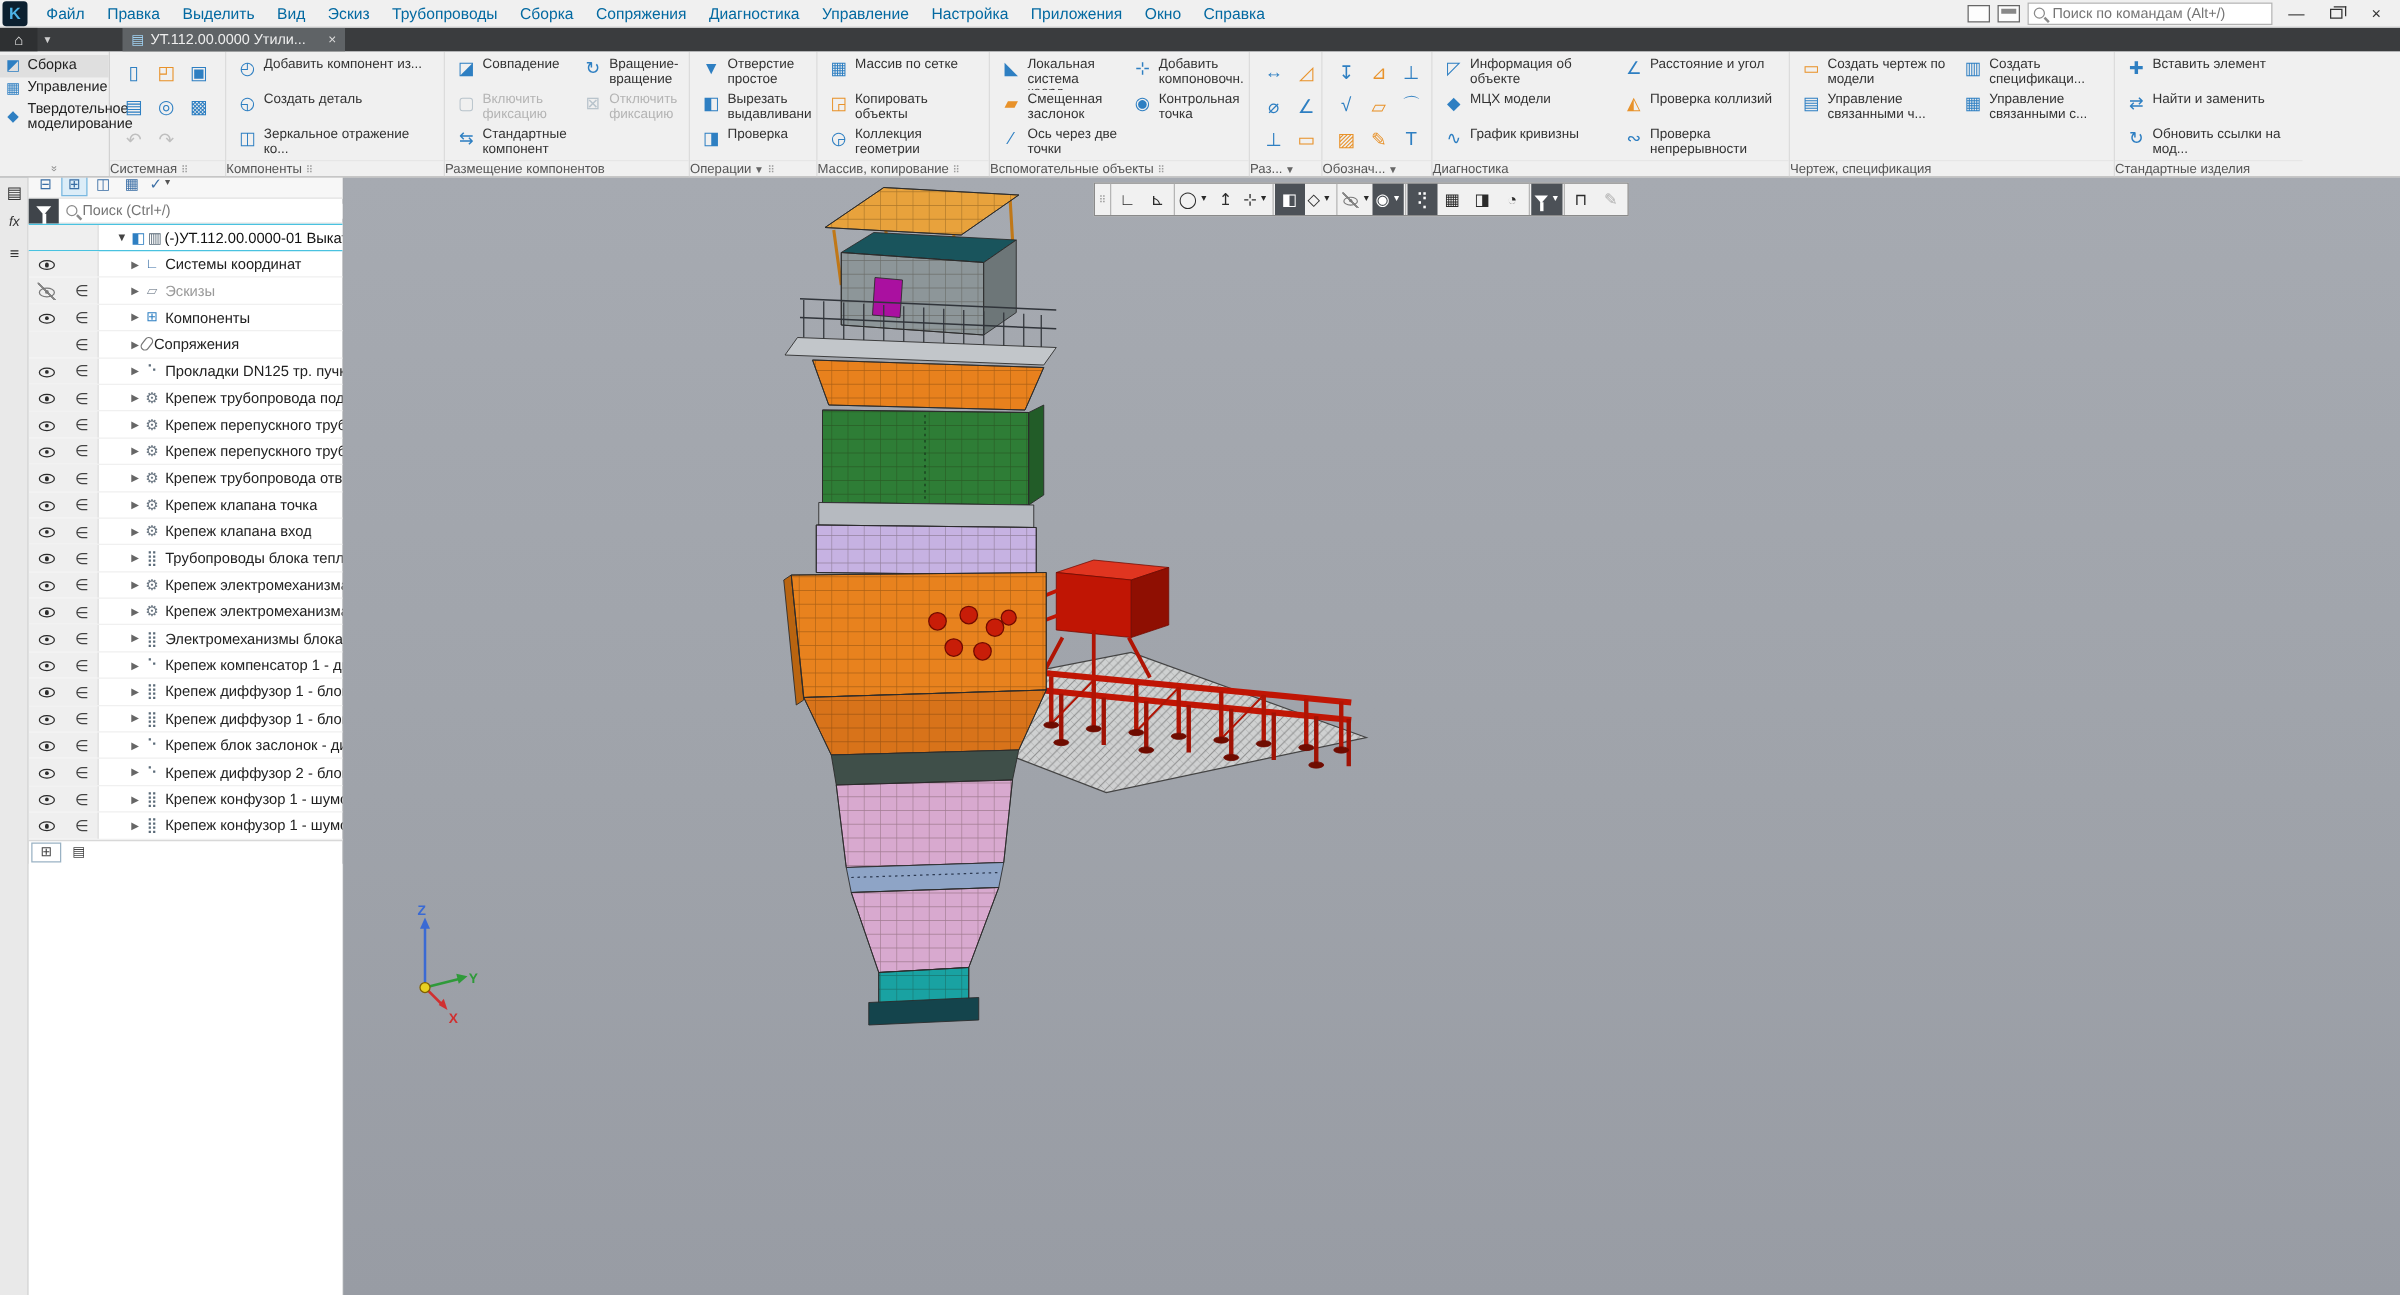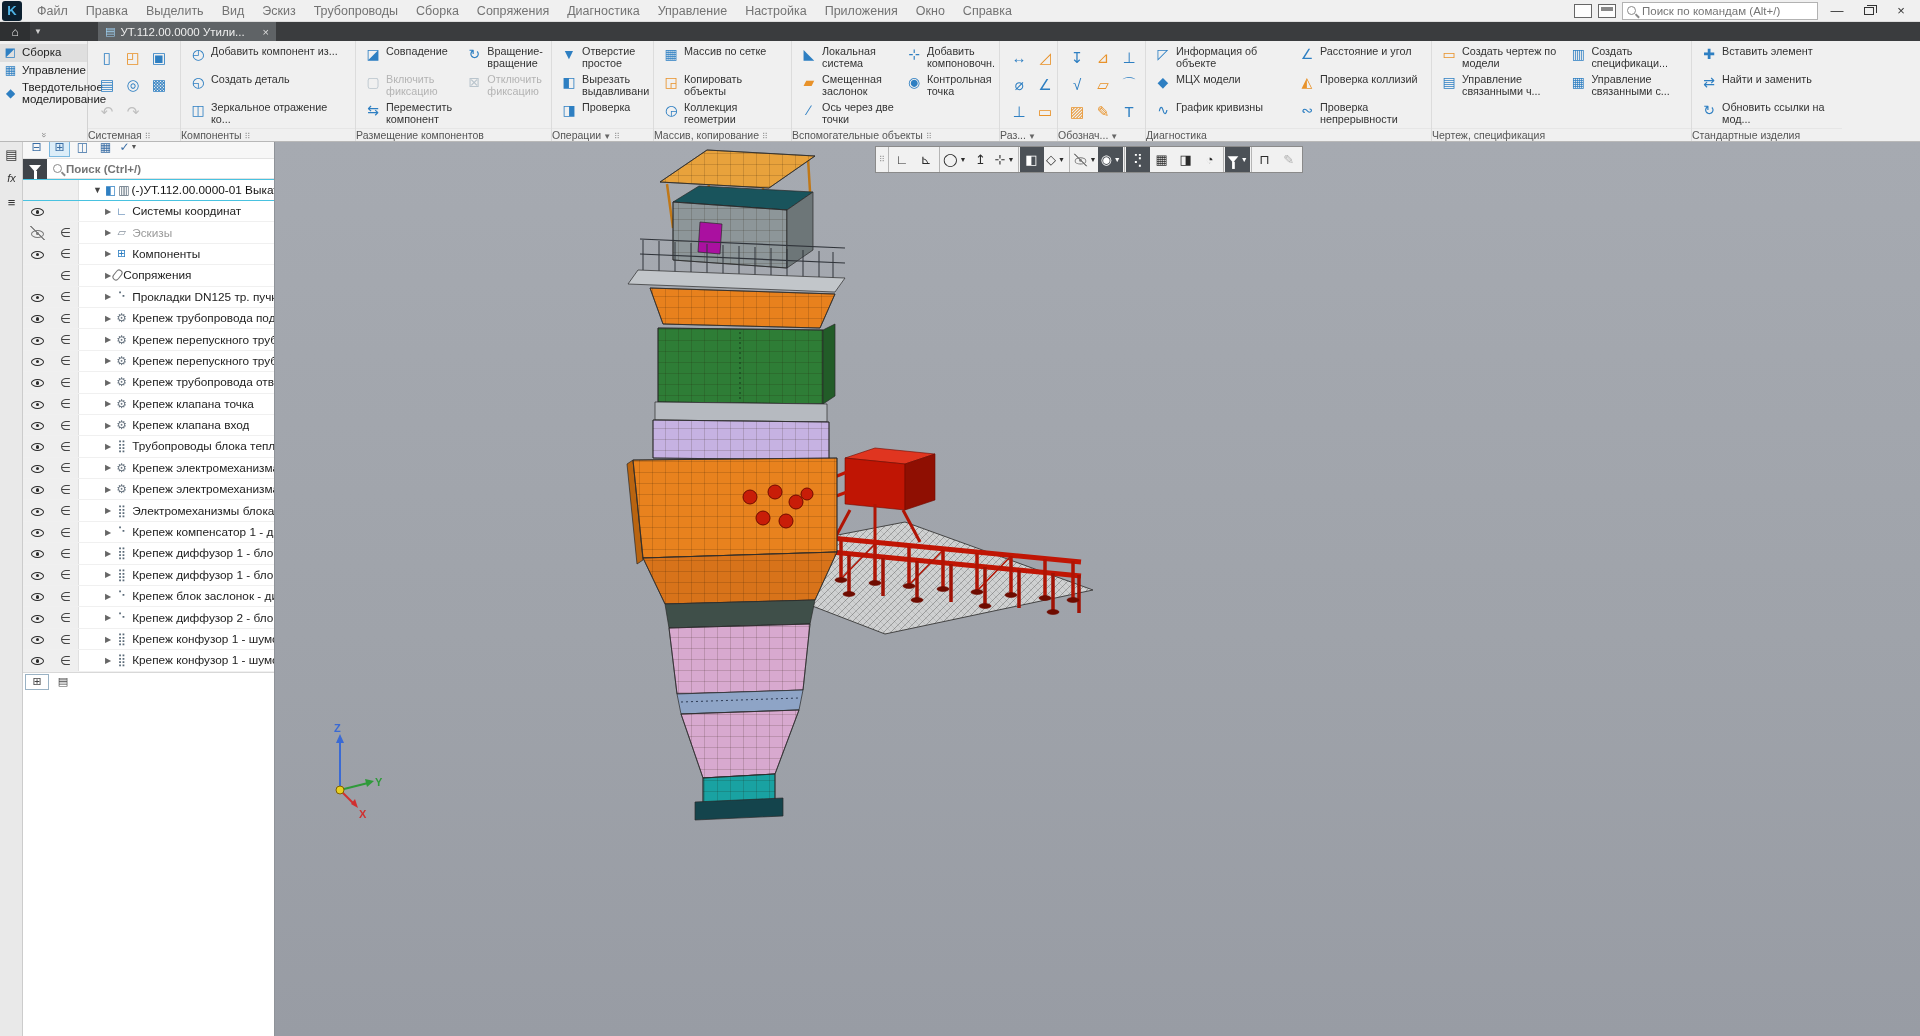--- a/index.html
+++ b/index.html
@@ -4,21 +4,21 @@
 <style>
   html,body{margin:0;padding:0;width:1920px;height:1036px;overflow:hidden;
     font-family:"Liberation Sans","DejaVu Sans",sans-serif;background:#a1a5ac;
     -webkit-font-smoothing:antialiased;}
   *{box-sizing:border-box;}
   
   .menubar{position:absolute;left:0;top:0;width:1920px;height:22px;background:#f0f0f0;
     border-bottom:1px solid #dcdcdc;display:flex;align-items:center;z-index:30;}
   .applogo{width:20px;height:20px;margin:0 6px 0 2px;background:#0c2030;border-radius:3px;
     color:#4db3e6;font-weight:bold;font-size:13px;display:flex;align-items:center;justify-content:center;}
-  .mitem{padding:0 9px;font-size:12.5px;color:#737373;line-height:22px;white-space:nowrap;}
+  .mitem{padding:0 9px;font-size:12.5px;color:#0369a1;line-height:22px;white-space:nowrap;}
   .mbar-right{margin-left:auto;display:flex;align-items:center;gap:6px;padding-right:6px;}
   .winico{width:18px;height:14px;border:1px solid #666;background:#fdfdfd;position:relative;}
   .winico.b::after{content:"";position:absolute;left:2px;top:2px;right:2px;height:4px;background:#888;}
   .cmdsearch{width:196px;height:18px;border:1px solid #b2b2b2;background:#fff;display:flex;align-items:center;padding:0 4px;gap:4px;}
   .cmdsearch input{border:0;outline:0;width:160px;font-size:11.5px;color:#444;font-family:inherit;background:transparent;}
   .mag{width:9px;height:9px;border:1.5px solid #8a8a8a;border-radius:50%;position:relative;flex:none;}
   .mag::after{content:"";position:absolute;width:5px;height:1.5px;background:#8a8a8a;transform:rotate(45deg);left:7px;top:8px;}
   .wbtn{width:26px;height:18px;display:flex;align-items:center;justify-content:center;font-size:13px;color:#333;}
   .restore{width:10px;height:8px;border:1px solid #333;position:relative;background:#f0f0f0;}
   .restore::before{content:"";position:absolute;left:2px;top:-3px;width:9px;height:7px;border:1px solid #333;border-bottom:0;border-left:0;}
@@ -66,21 +66,21 @@
   .thead{height:17px;background:#f0f0f0;display:flex;align-items:center;font-size:11.5px;color:#333;padding:0 5px;border-bottom:1px solid #ddd;flex:none;}
   .thead .gear{margin-left:auto;color:#555;font-size:12px;}
   .ttools{height:24px;background:#f7f7f7;display:flex;align-items:center;gap:2px;padding:0 3px;border-bottom:1px solid #e2e2e2;flex:none;}
   .ttb{width:21px;height:20px;display:flex;align-items:center;justify-content:center;font-size:12px;color:#3a6ea5;}
   .ttb.active{background:#dcedf8;border:1px solid #7ab8e0;}
   .ttb .dd{font-size:7px;color:#555;margin-left:1px;}
   .tsearch{height:20px;display:flex;align-items:center;border-bottom:1px solid #e2e2e2;flex:none;}
   .funbox{width:24px;height:20px;background:#3f444a;display:flex;align-items:center;justify-content:center;flex:none;}
   .funnel{width:0;height:0;border-left:6px solid transparent;border-right:6px solid transparent;border-top:7px solid #fff;position:relative;}
   .funnel::after{content:"";position:absolute;left:-1.5px;top:-1px;width:3px;height:8px;background:#fff;}
-  .tsearch input{border:0;outline:0;flex:1;font-size:11.5px;color:#555;padding:0 14px 0 4px;font-family:inherit;font-weight:bold;}
+  .tsearch input{border:0;outline:0;flex:1;font-size:11.5px;color:#555;padding:0 14px 0 4px;font-family:inherit;}
   .tsearch .mag{margin-left:6px;}
   .rootrow{height:22px;border-top:1px solid #49c2e0;border-bottom:1px solid #49c2e0;display:flex;align-items:center;flex:none;background:#fff;}
   .rootrow .gut{width:56px;height:100%;background:#efefef;border-right:1px solid #e0e0e0;flex:none;}
   .rootrow .caret{font-size:9px;color:#444;margin:0 3px 0 14px;}
   .rooticon{font-size:12px;margin-right:2px;}
   .rootlbl{font-size:11.8px;color:#111;white-space:nowrap;overflow:hidden;}
   .trows{flex:none;}
   .trow{height:21.4px;display:flex;align-items:center;border-bottom:1px solid #f0f0f0;}
   .trow .gut{width:56px;height:100%;background:#efefef;border-right:1px solid #e0e0e0;flex:none;display:flex;align-items:center;}
   .eye{display:inline-block;width:15px;height:14px;position:relative;margin-left:7px;}
@@ -219,21 +219,21 @@
         <div class="rbtn">
             <span class="ri">◪</span>
             <span class="lbl">Совпадение</span>
           </div>
         <div class="rbtn dis">
             <span class="ri">▢</span>
             <span class="lbl">Включить фиксацию</span>
           </div>
         <div class="rbtn">
             <span class="ri">⇆</span>
-            <span class="lbl">Переместить компонент</span>
+            <span class="lbl">Стандартные компонент</span>
           </div>
       </div>
       <div class="col" style="width:86px">
         <div class="rbtn">
             <span class="ri">↻</span>
             <span class="lbl">Вращение-вращение</span>
           </div>
         <div class="rbtn dis">
             <span class="ri">⊠</span>
             <span class="lbl">Отключить фиксацию</span>

